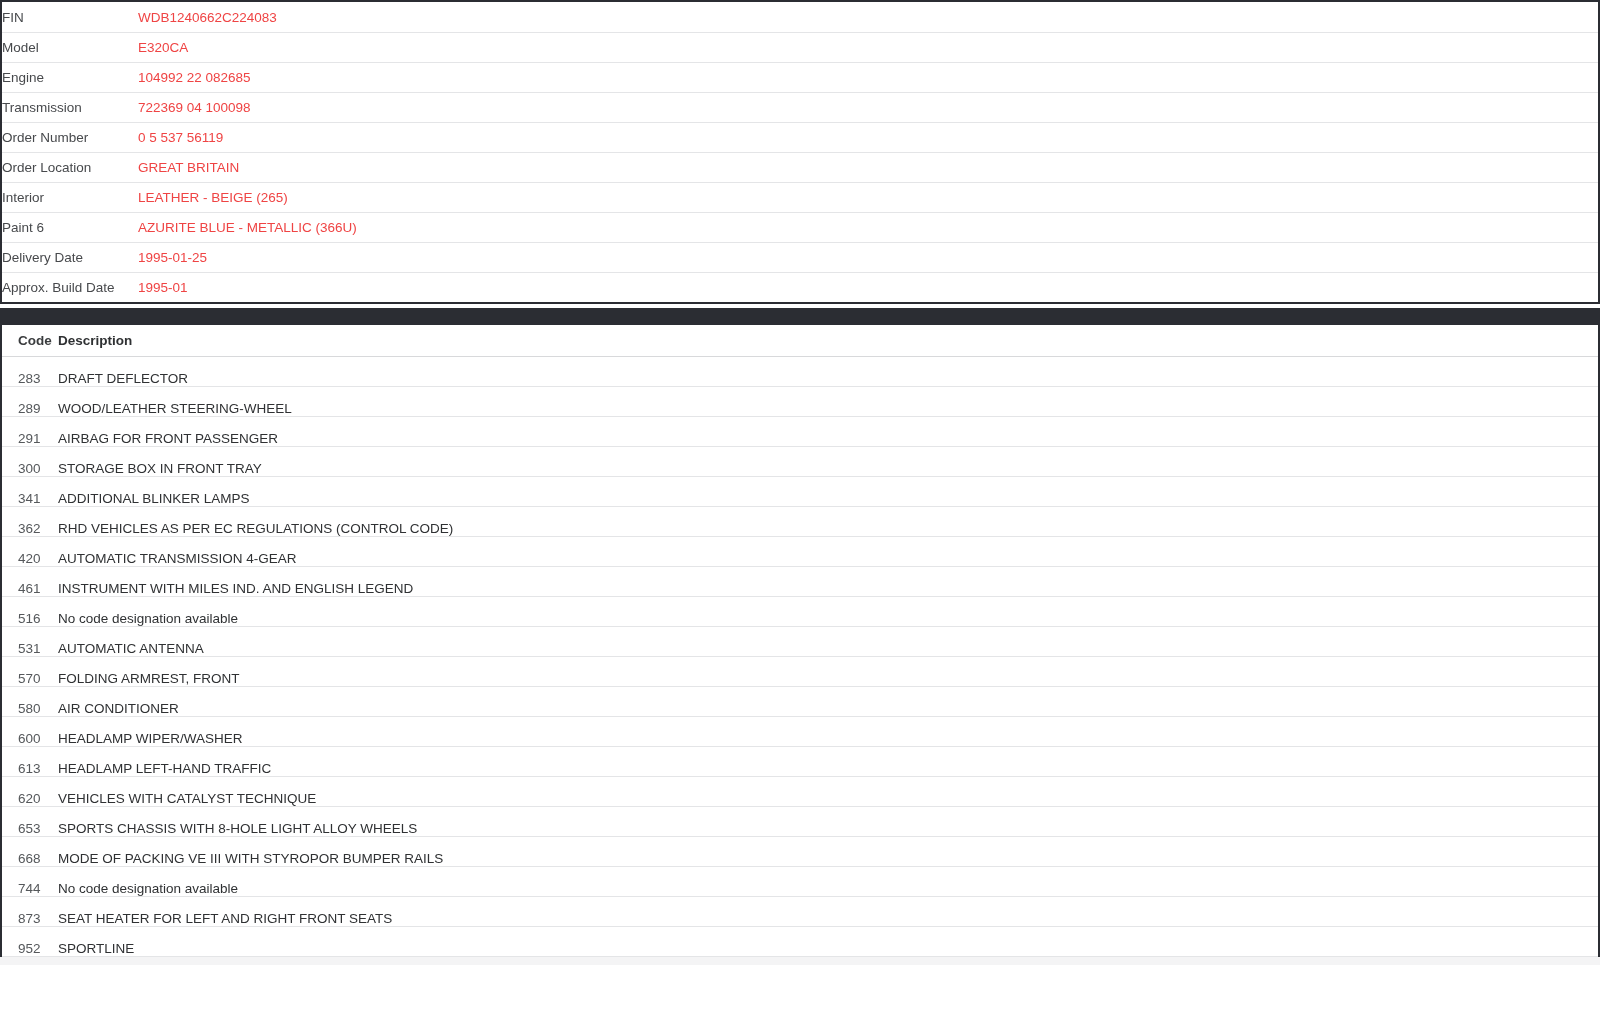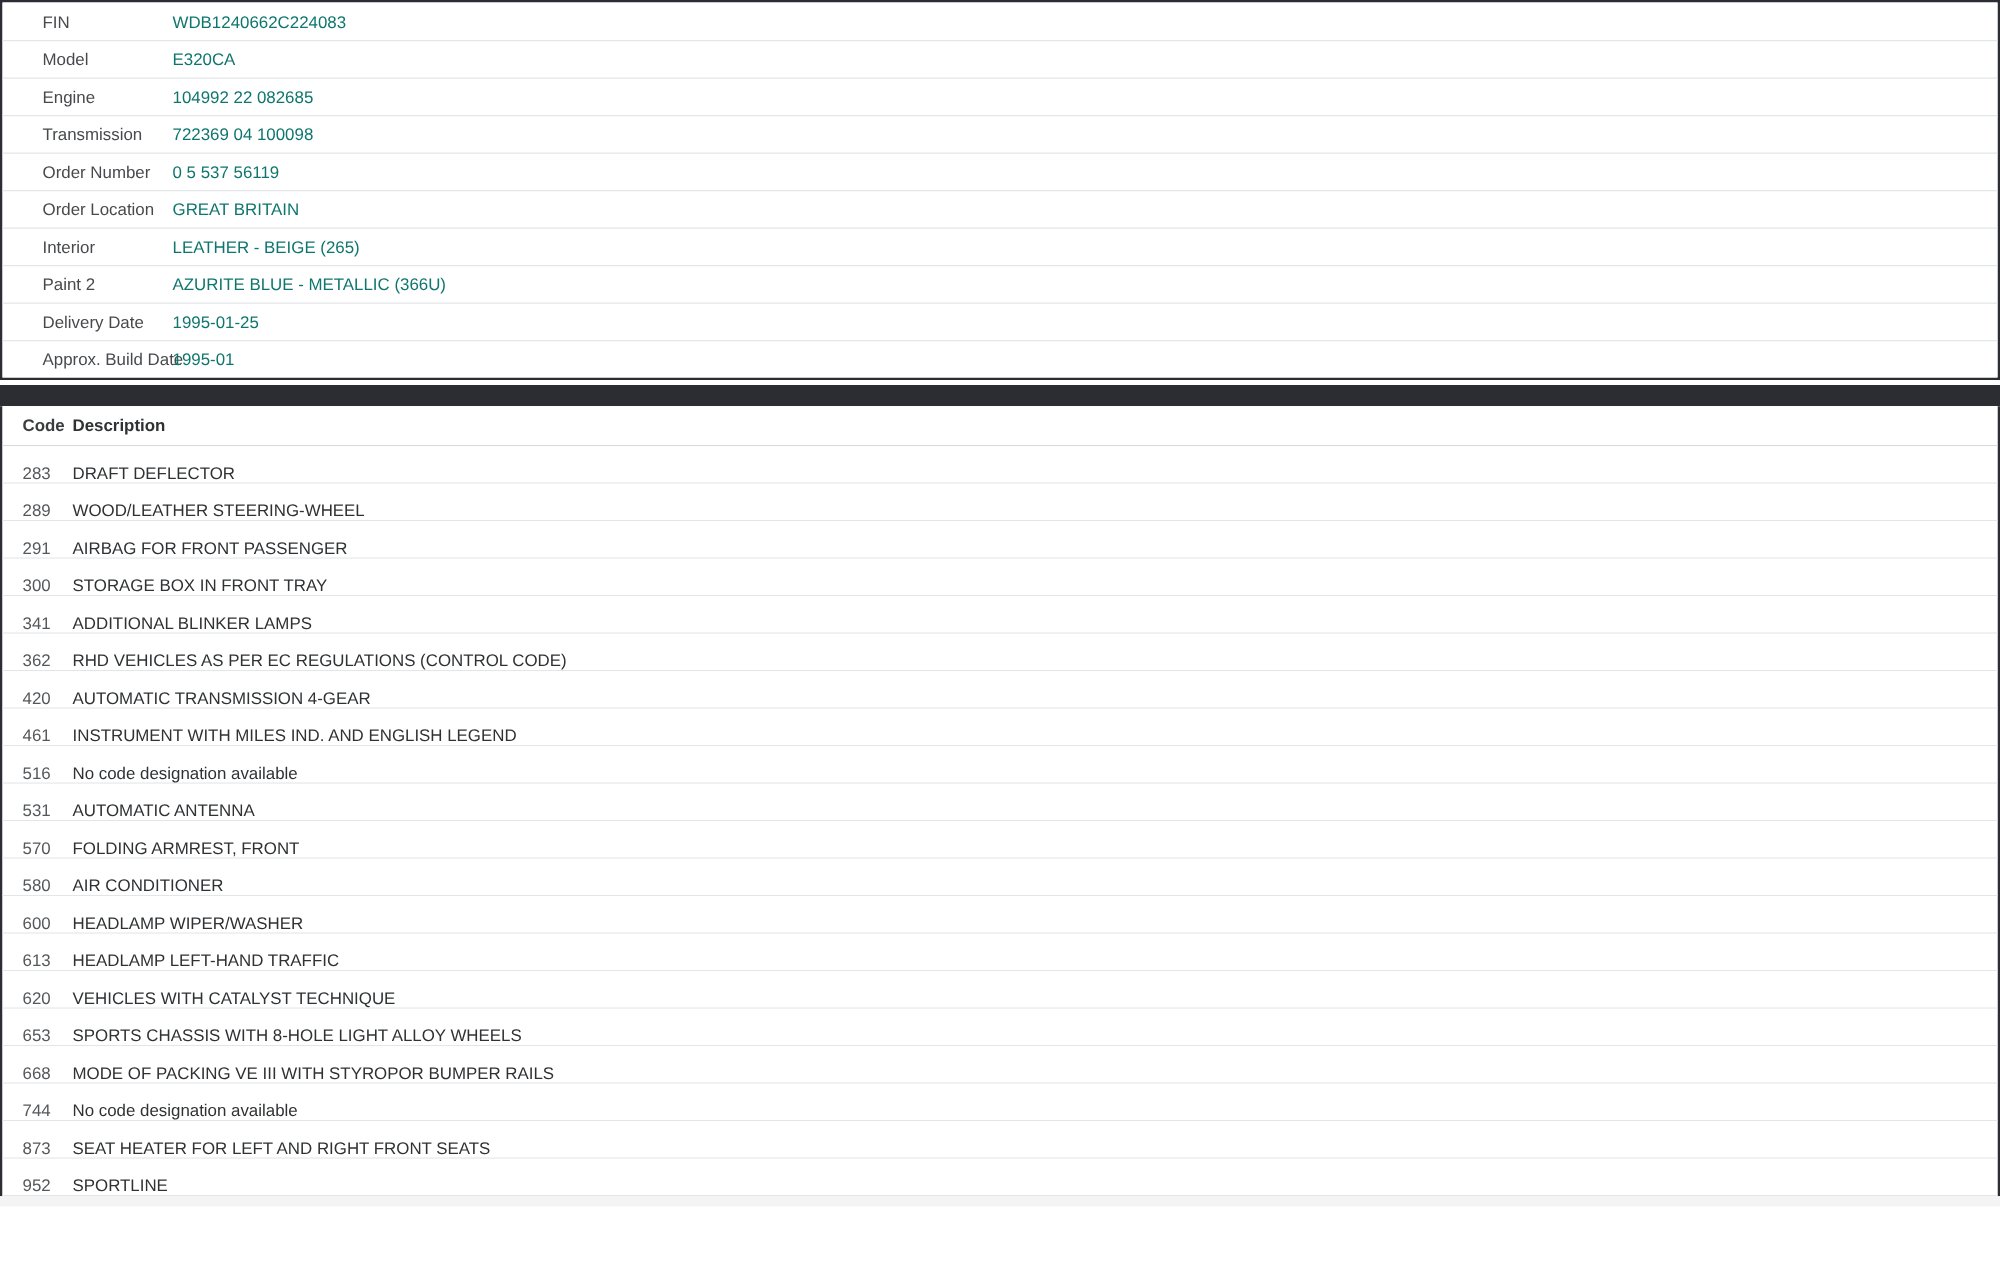--- a/index.html
+++ b/index.html
@@ -19,27 +19,27 @@
   .irow {
     display: flex;
     align-items: center;
     height: 30px;
     border-top: 1px solid #e4e5e7;
     background: #ffffff;
   }
   .irow:first-child { border-top: none; }
   .ilabel {
     width: 136px;
-    padding-left: 32px;
+    padding-left: 0;
     flex: 0 0 136px;
     color: #47494c;
     white-space: nowrap;
   }
   .ivalue {
-    color: #0f766e;
+    color: #ef4444;
     white-space: nowrap;
   }
 
   
   .gap { height: 4px; background: #ffffff; }
   .divider-bar { height: 17px; background: #2b2d33; width: 100%; }
 
   
   .codes-table {
     border-left: 2px solid #2b2d33;
@@ -112,21 +112,21 @@
     <span class="ilabel">Order Location</span>
     <span class="ivalue">GREAT BRITAIN</span>
   </div>
 
   <div class="irow">
     <span class="ilabel">Interior</span>
     <span class="ivalue">LEATHER - BEIGE (265)</span>
   </div>
 
   <div class="irow">
-    <span class="ilabel">Paint 2</span>
+    <span class="ilabel">Paint 6</span>
     <span class="ivalue">AZURITE BLUE - METALLIC (366U)</span>
   </div>
 
   <div class="irow">
     <span class="ilabel">Delivery Date</span>
     <span class="ivalue">1995-01-25</span>
   </div>
 
   <div class="irow">
     <span class="ilabel">Approx. Build Date</span>

